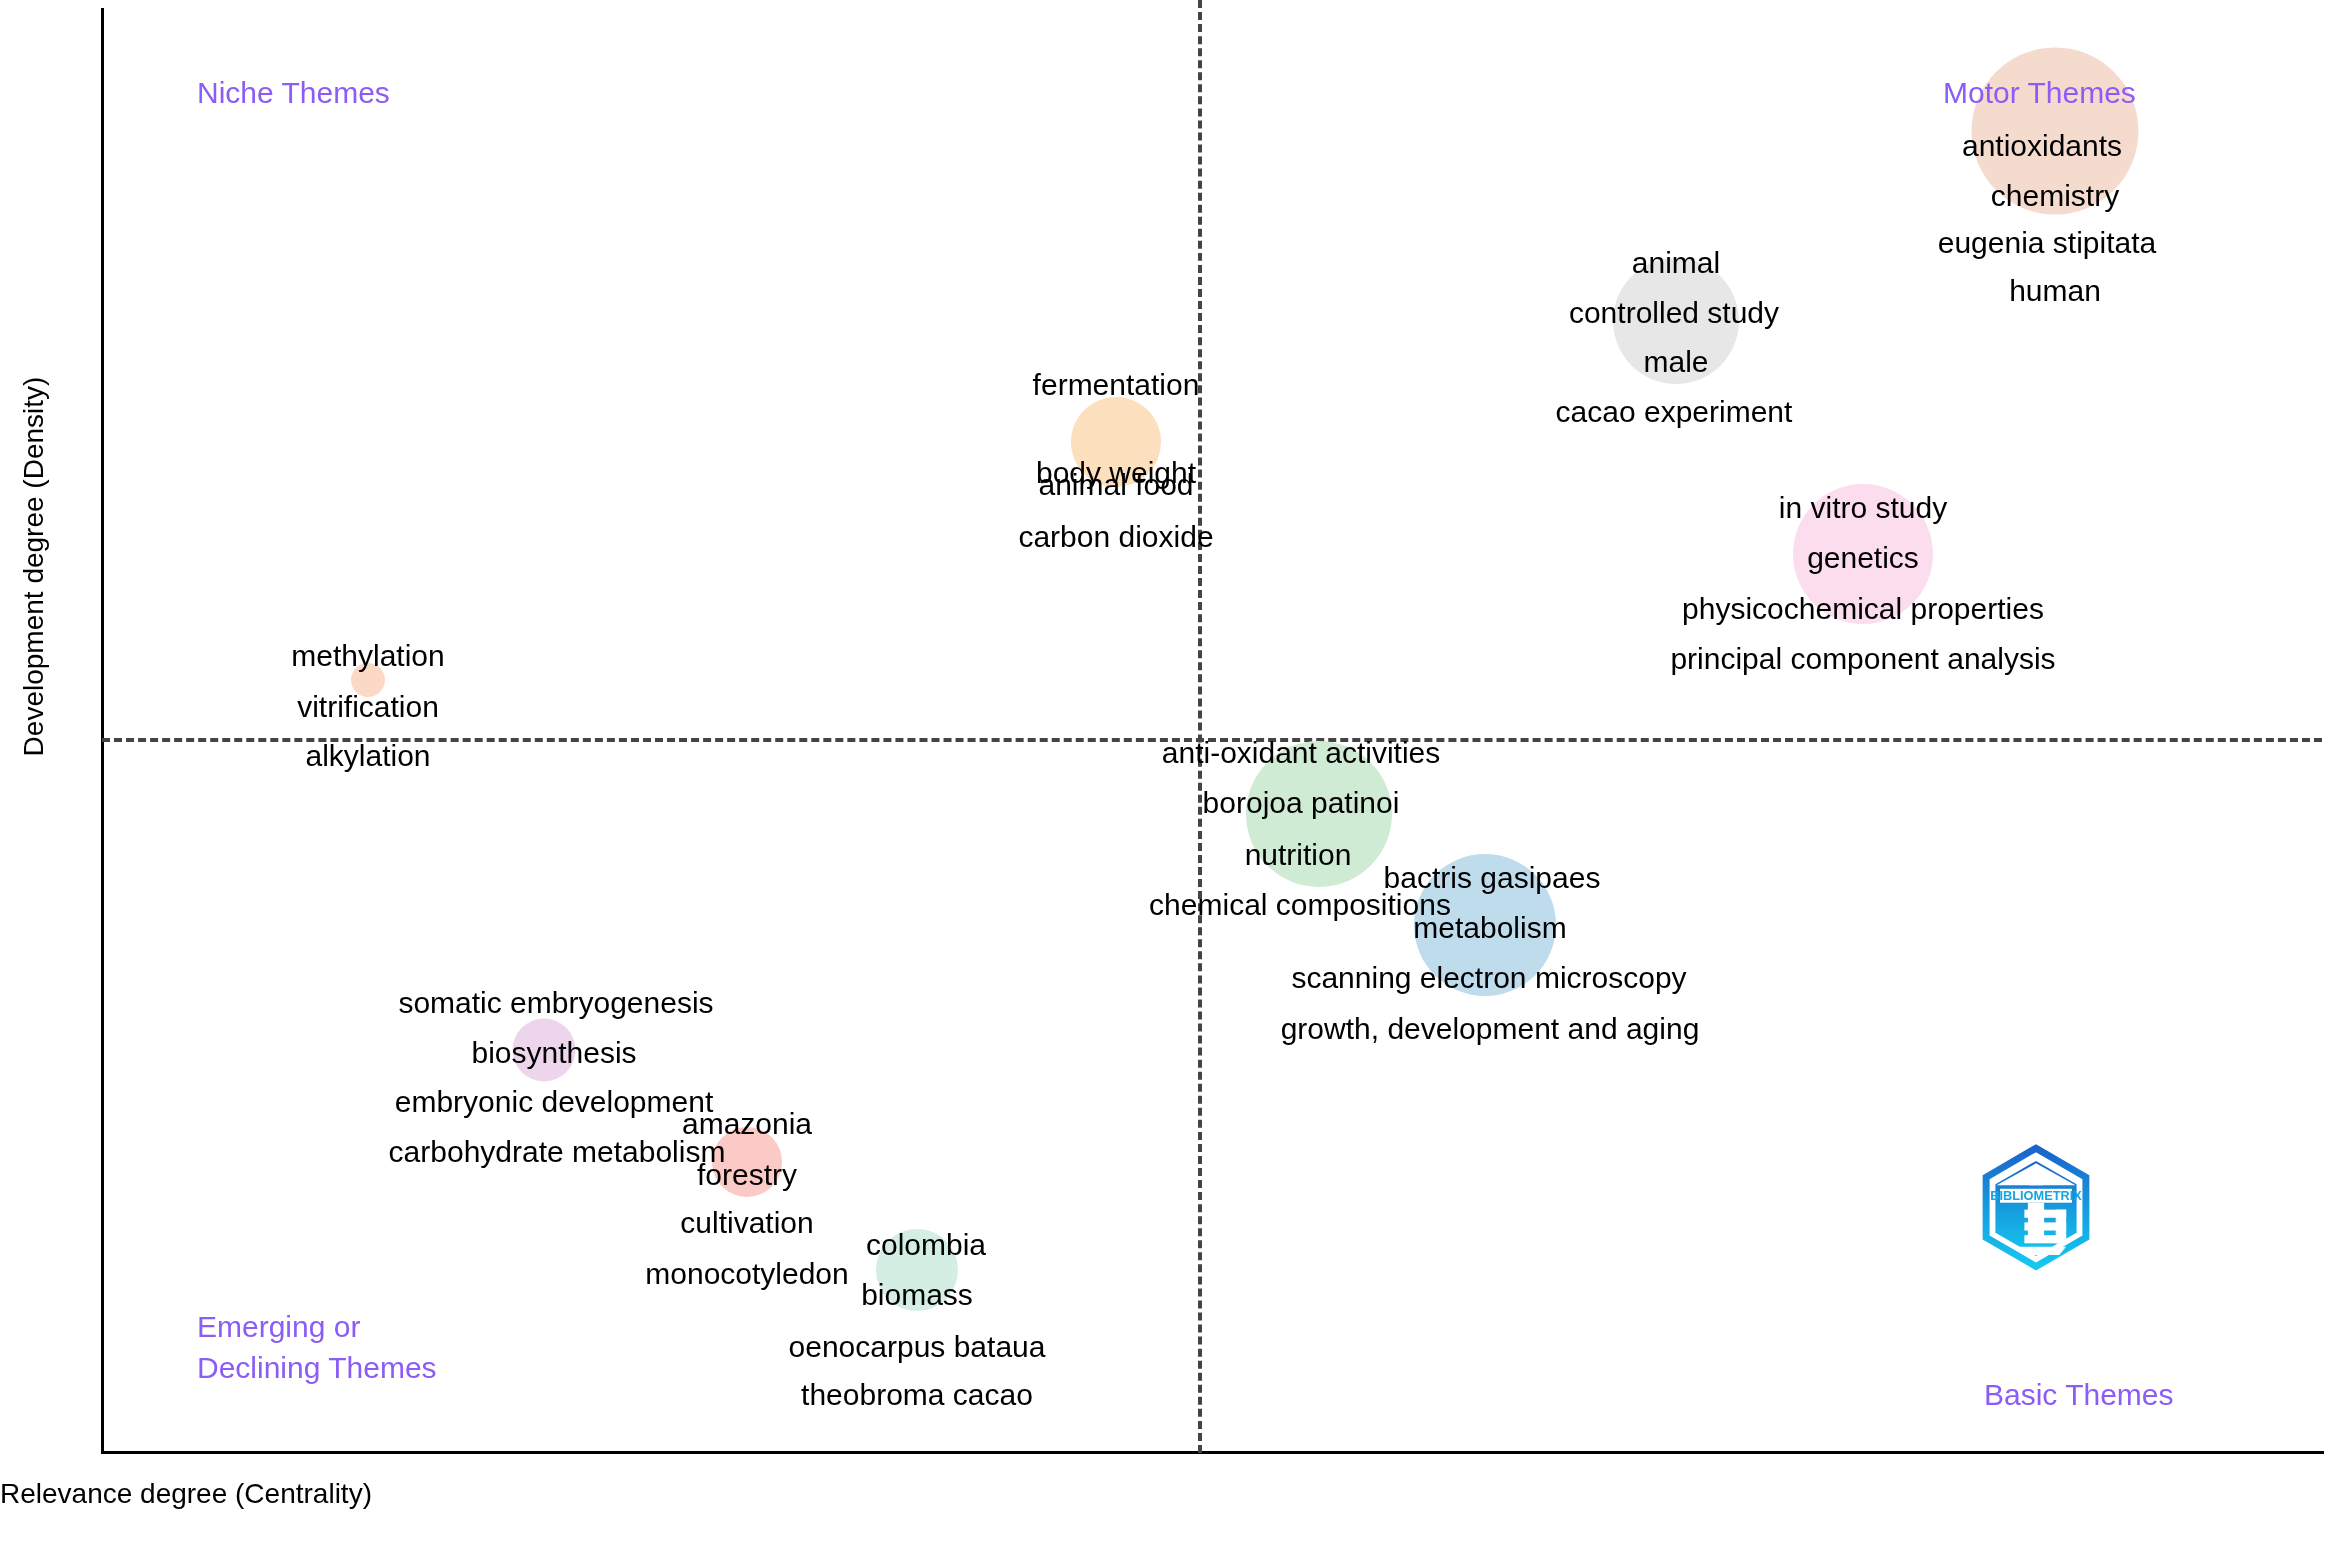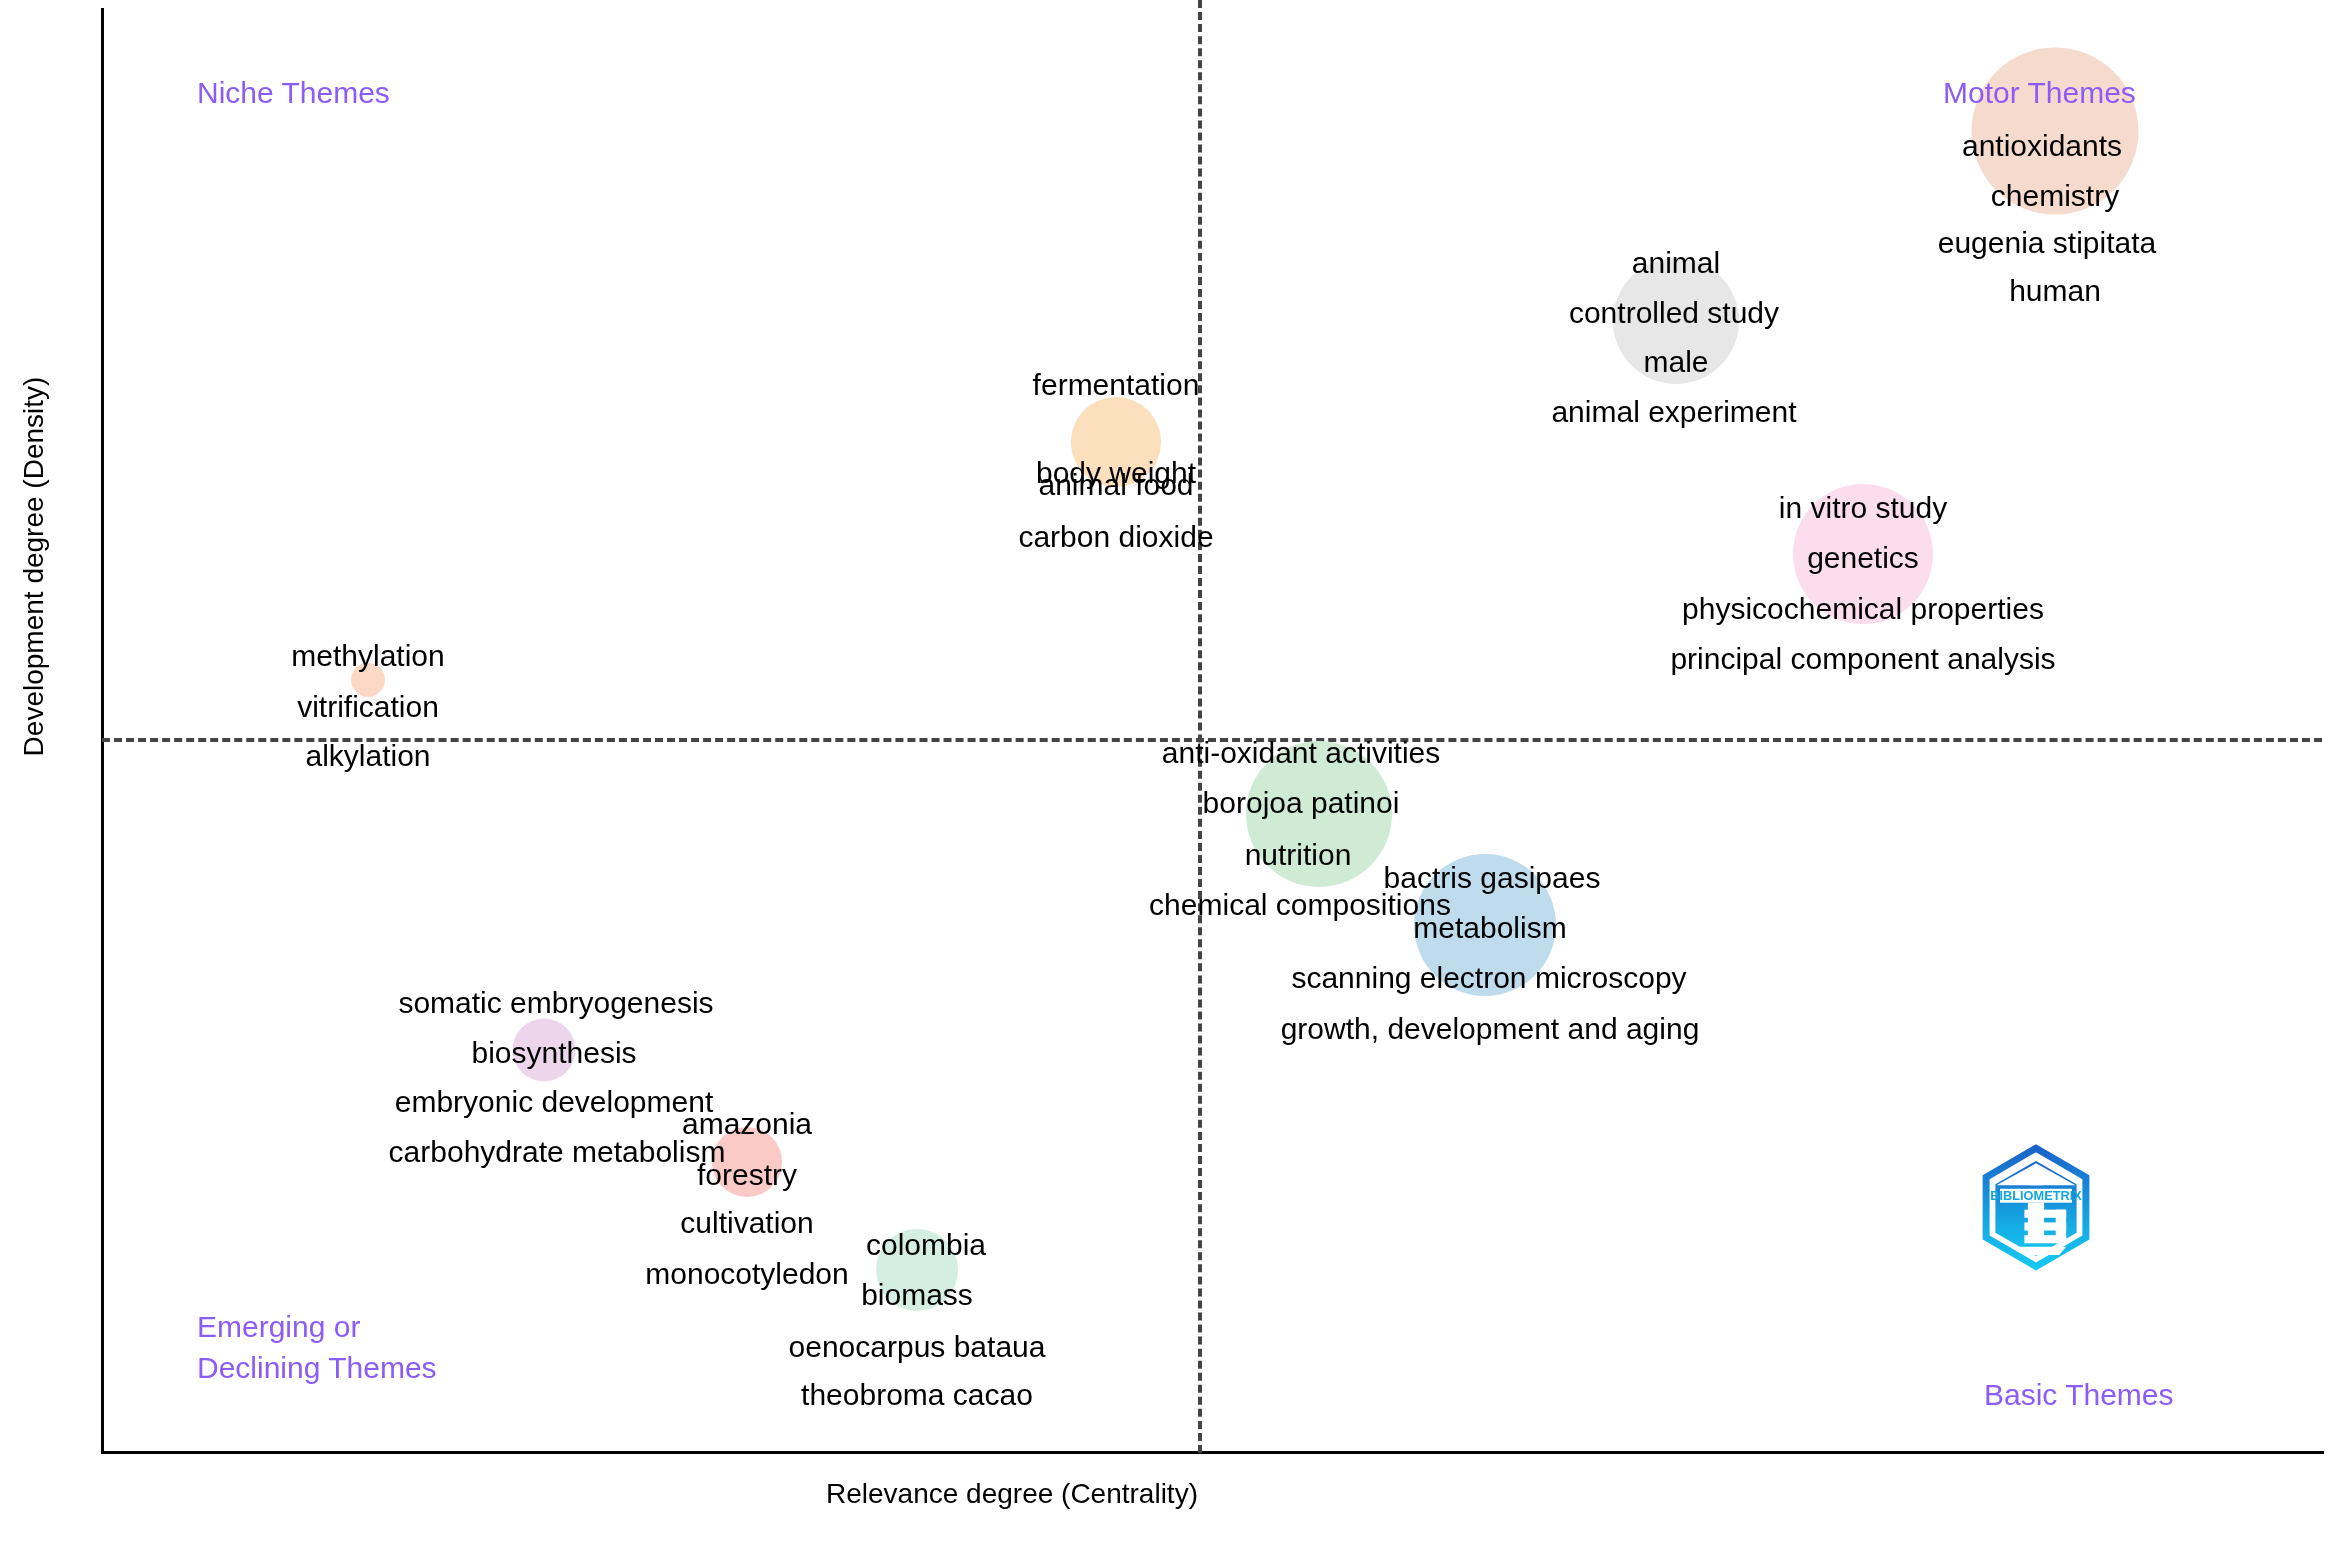--- a/index.html
+++ b/index.html
@@ -47,21 +47,20 @@
     height: 0px;
     border-top: 4.5px dashed #444444;
   }
 
   
   #xaxis-title {
     position: absolute;
     left: 0;
     top: 1476px;
     width: 2024px;
-    text-align: center;
     font-size: 28px;
     color: #000000;
     line-height: 1.25;
   }
   #yaxis-title {
     position: absolute;
     left: -161px;
     top: 549px;
     width: 389px;
     text-align: center;
@@ -133,21 +132,21 @@
       <div class="bubble" style="left: 917px; top: 1270px; width: 82px; height: 82px; background: rgb(212, 238, 228);"></div>
     </div>
   <div id="label-layer">
       <div class="kw" style="left: 2042px; top: 146px;">antioxidants</div>
       <div class="kw" style="left: 2055px; top: 196px;">chemistry</div>
       <div class="kw" style="left: 2047px; top: 243px;">eugenia stipitata</div>
       <div class="kw" style="left: 2055px; top: 291px;">human</div>
       <div class="kw" style="left: 1676px; top: 263px;">animal</div>
       <div class="kw" style="left: 1674px; top: 313px;">controlled study</div>
       <div class="kw" style="left: 1676px; top: 362px;">male</div>
-      <div class="kw" style="left: 1674px; top: 412px;">animal experiment</div>
+      <div class="kw" style="left: 1674px; top: 412px;">cacao experiment</div>
       <div class="kw" style="left: 1863px; top: 508px;">in vitro study</div>
       <div class="kw" style="left: 1863px; top: 558px;">genetics</div>
       <div class="kw" style="left: 1863px; top: 609px;">physicochemical properties</div>
       <div class="kw" style="left: 1863px; top: 659px;">principal component analysis</div>
       <div class="kw" style="left: 1116px; top: 385px;">fermentation</div>
       <div class="kw" style="left: 1116px; top: 435px; margin-top: 38px;">body weight</div>
       <div class="kw" style="left: 1116px; top: 485px;">animal food</div>
       <div class="kw" style="left: 1116px; top: 537px;">carbon dioxide</div>
       <div class="kw" style="left: 368px; top: 656px;">methylation</div>
       <div class="kw" style="left: 368px; top: 707px;">vitrification</div>

